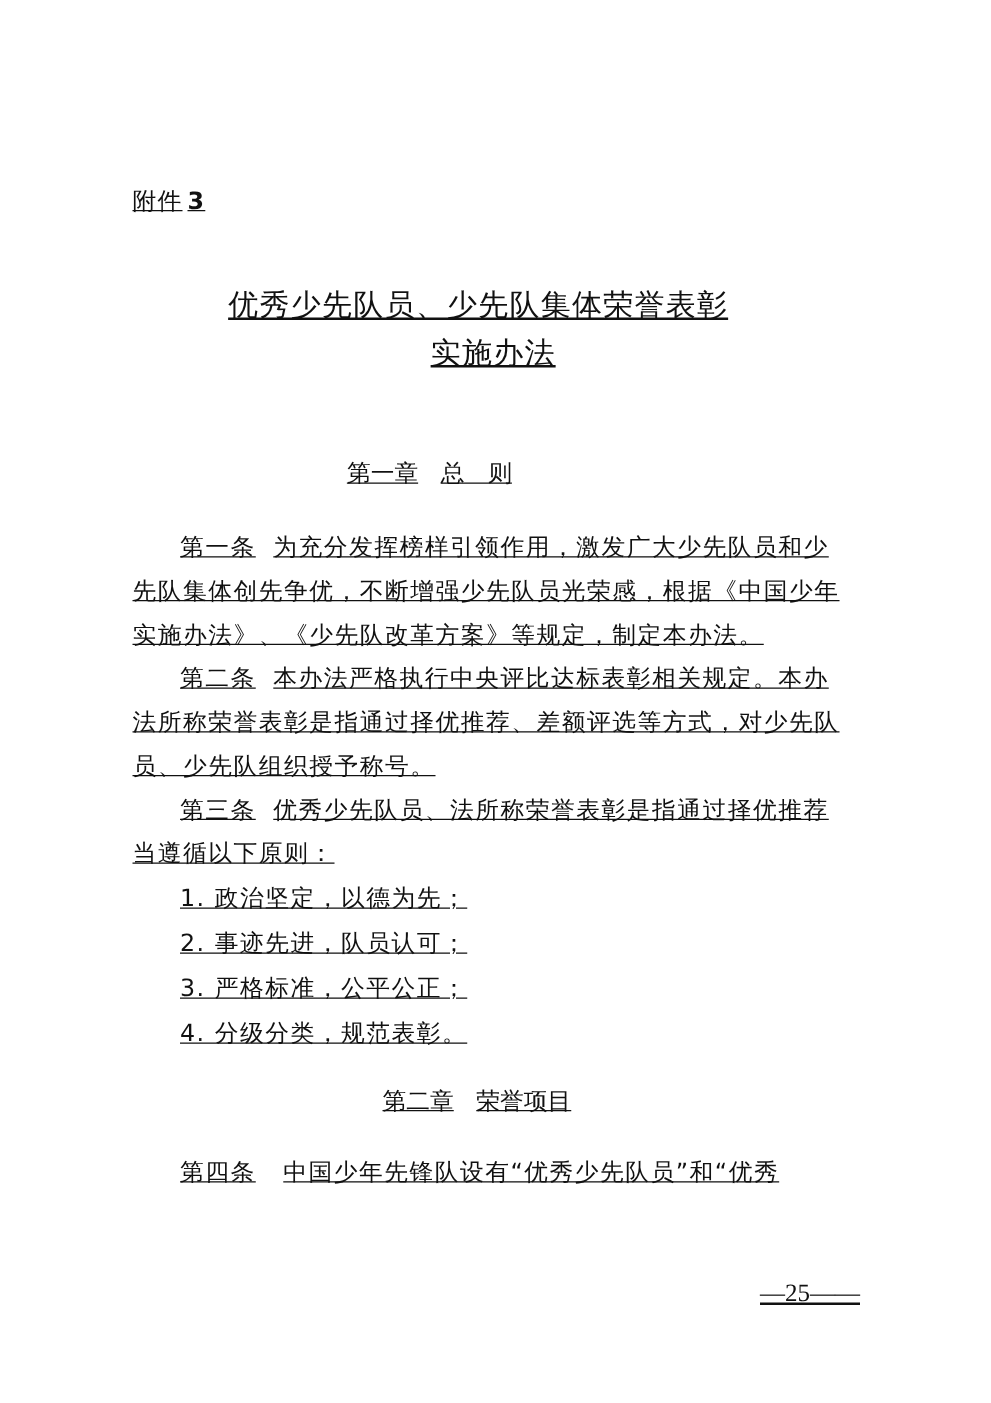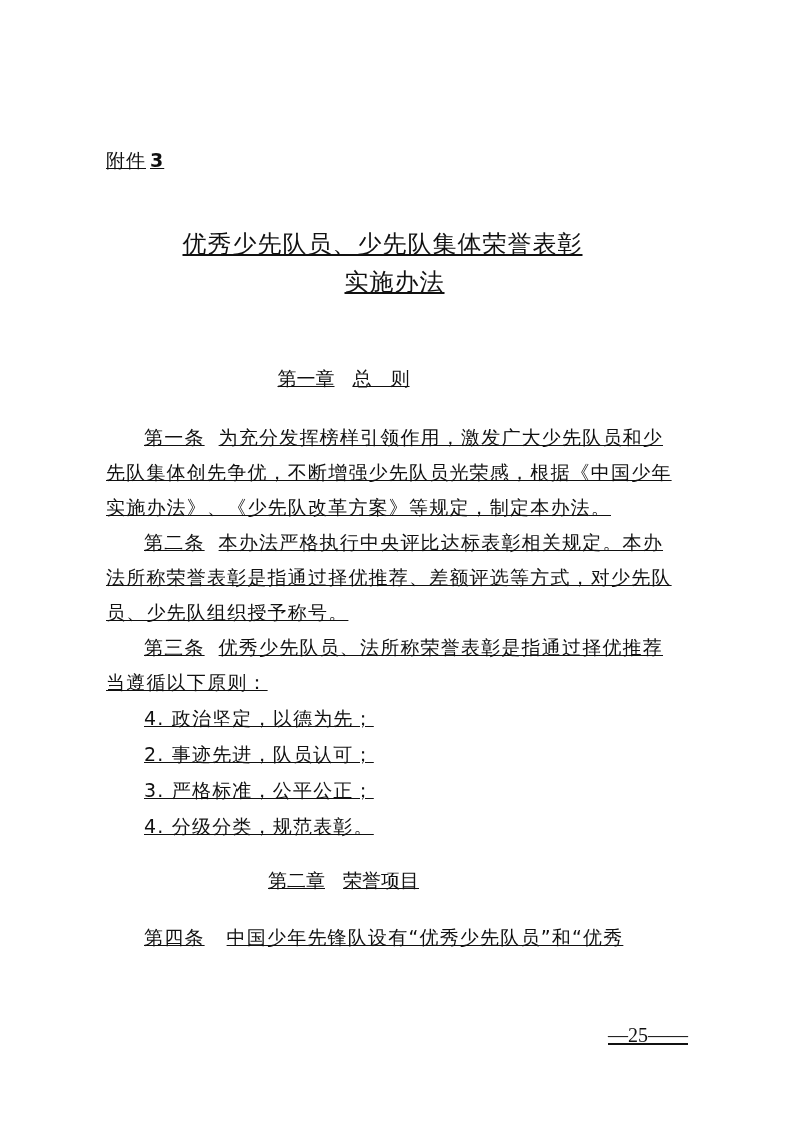--- a/index.html
+++ b/index.html
@@ -71,26 +71,26 @@
     <span>第二条</span><span class="art-gap"></span><span>本办法严格执行中央评比达标表彰相关规定。本办</span>
   </div>
   <div class="abs line" style="left:106px; top:565px;">法所称荣誉表彰是指通过择优推荐、差额评选等方式，对少先队</div>
   <div class="abs line" style="left:106px; top:600px;">员、少先队组织授予称号。</div>
 
   <div class="abs line" style="left:144px; top:635px;">
     <span>第三条</span><span class="art-gap"></span><span>优秀少先队员、法所称荣誉表彰是指通过择优推荐</span>
   </div>
   <div class="abs line" style="left:106px; top:670px;">当遵循以下原则：</div>
 
-  <div class="abs line" style="left:144px; top:706px;">4. 政治坚定，以德为先；</div>
+  <div class="abs line" style="left:144px; top:706px;">1. 政治坚定，以德为先；</div>
   <div class="abs line" style="left:144px; top:742px;">2. 事迹先进，队员认可；</div>
   <div class="abs line" style="left:144px; top:778px;">3. 严格标准，公平公正；</div>
   <div class="abs line" style="left:144px; top:814px;">4.  分级分类，规范表彰。</div>
 
-  <div class="abs chapter" style="top:868px;">
+  <div class="abs chapter" style="top:868px;padding-left:38px;">
     <span>第二章</span><span class="ch-gap"></span><span>荣誉项目</span>
   </div>
 
   <div class="abs line" style="left:144px; top:925px;text-align:center;">
     <span>第四条</span><span class="art-gap" style="width:22px;"></span><span>中国少年先锋队设有“优秀少先队员”和“优秀</span>
   </div>
 
   <div class="abs page-num">—25——</div>
 
 </div>

